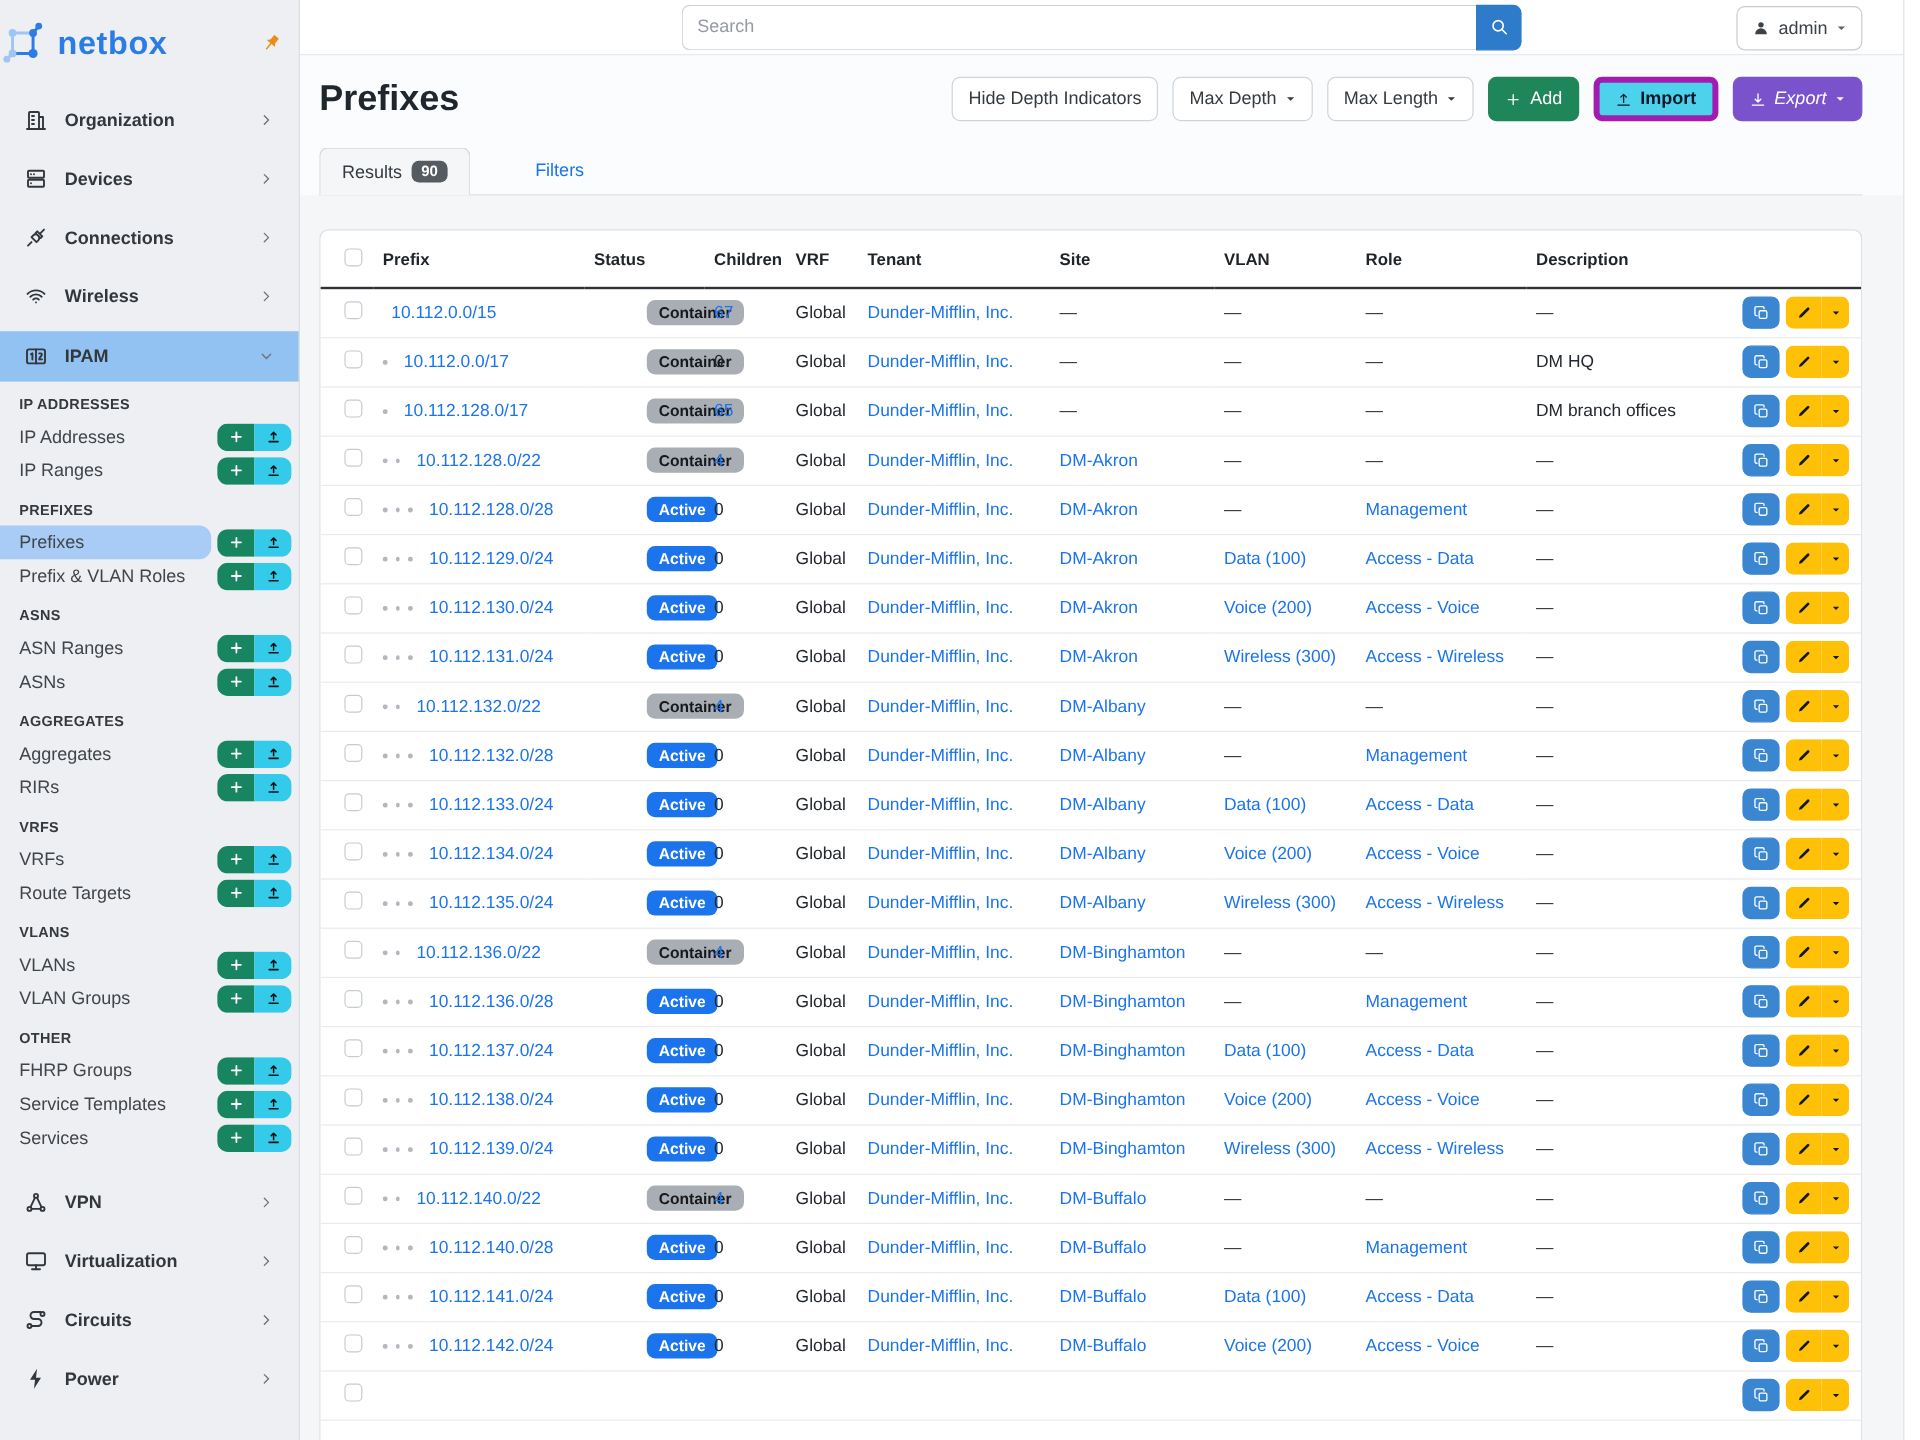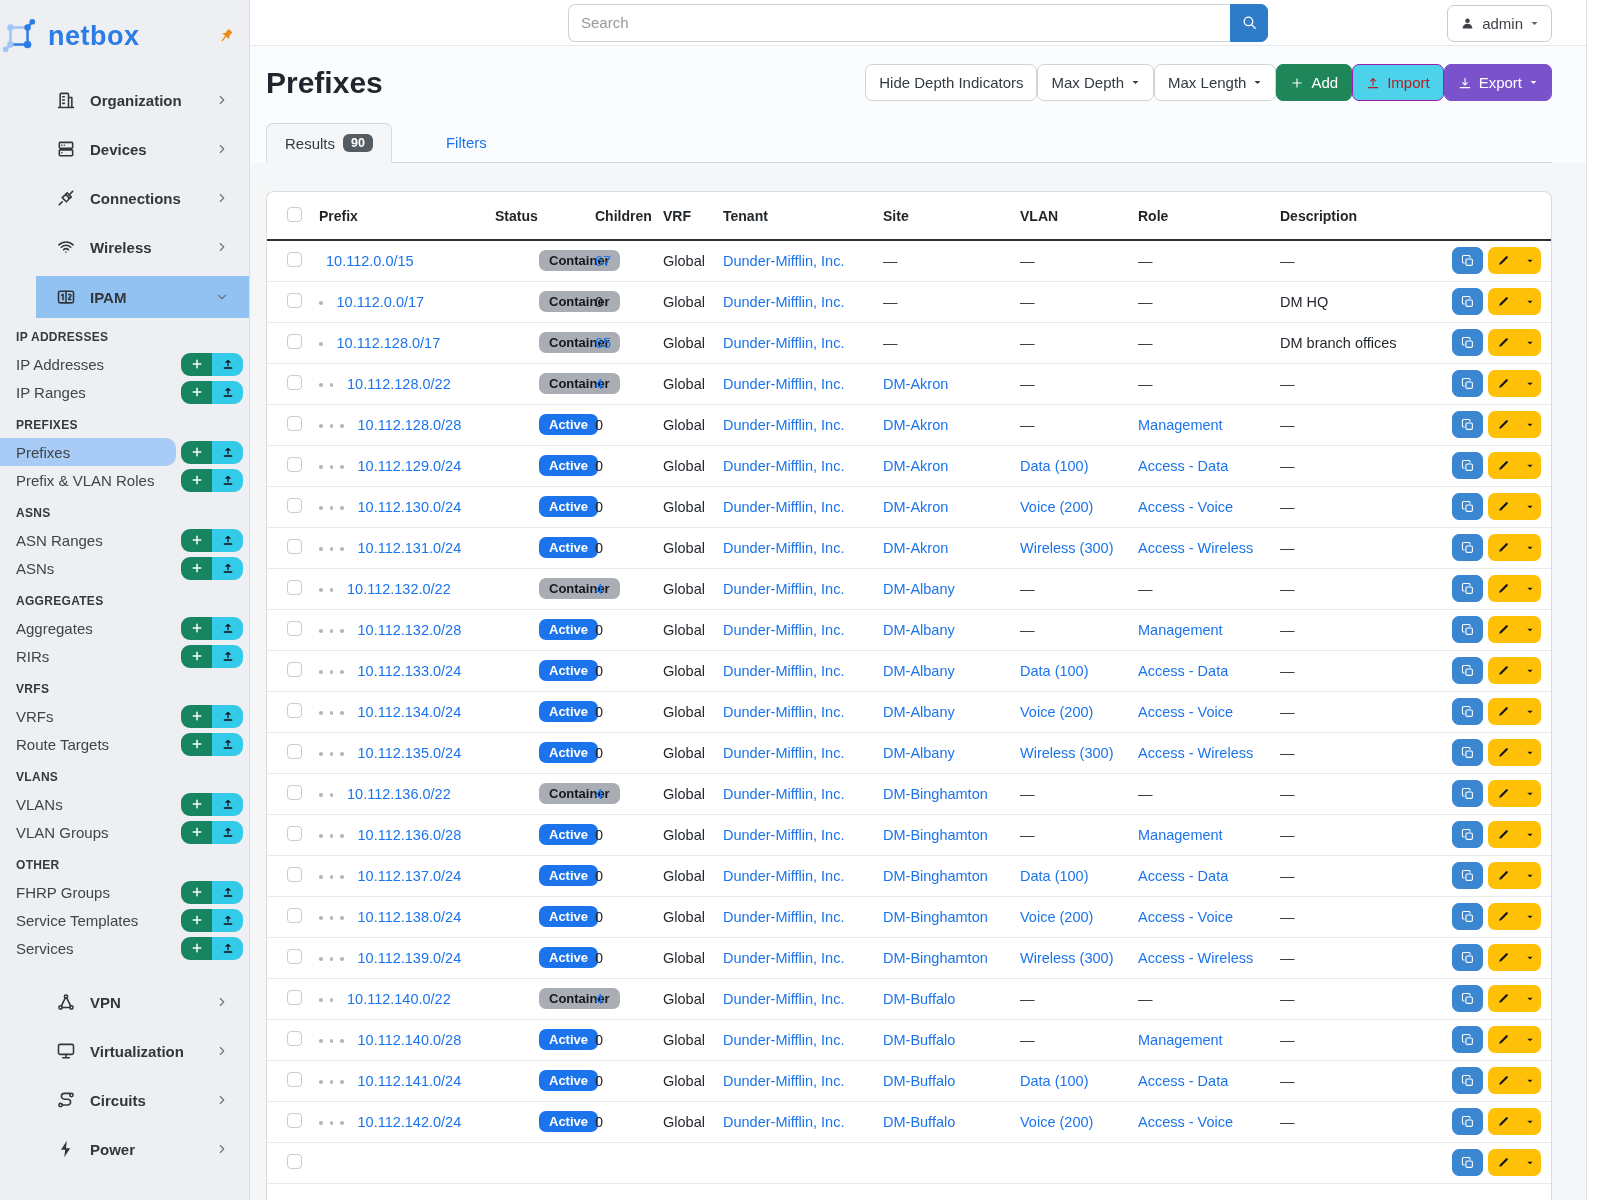--- a/index.html
+++ b/index.html
@@ -12,21 +12,21 @@
   svg { display:block; }
   .ic { stroke:currentColor; fill:none; stroke-width:1.9; stroke-linecap:round; stroke-linejoin:round; }
   .ic-fill { fill:currentColor; stroke:none; }
 
   
   .sidebar { width:250px; min-width:250px; height:1200px; background:#edeff2; border-right:1px solid #dcdfe2; overflow:hidden; }
   .brand { height:72px; display:flex; align-items:center; padding:0 14px 0 0; }
   .brand-word { font-size:27px; font-weight:700; color:#2b7ce5; letter-spacing:.5px; margin-left:10px; }
   .brand-pin { margin-left:auto; color:#ee8b17; }
   .nav { padding-top:8px; }
-  .side-item { height:40px; margin-bottom:9px; display:flex; align-items:center; padding:0 20px; cursor:pointer;margin-left:36px; }
+  .side-item { height:40px; margin-bottom:9px; display:flex; align-items:center; padding:0 20px; cursor:pointer; }
   .side-item .lbl { margin-left:14px; font-size:15px; font-weight:700; color:#32373c; }
   .side-item .chev { margin-left:auto; color:#6c7277; }
   .side-item .picon { color:#32373c; }
   .side-item.active { background:#92c2f2; height:42px; margin-bottom:4px; }
   .groups { padding-bottom:6px; }
   .grp-head { margin:12px 0 6px 16px; font-size:12px; font-weight:700; letter-spacing:.3px; color:#35393d; }
   .sub-link { position:relative; height:28px; display:flex; align-items:center; padding:0 6px 0 16px; cursor:pointer; }
   .sub-pill { position:absolute; left:0; top:0; bottom:0; width:176px; background:#a8ccf6; border-radius:0 10px 10px 0; }
   .sub-lbl { position:relative; font-size:15px; color:#40454a; }
   .mini-group { position:relative; margin-left:auto; display:flex; width:62px; height:23px; border-radius:9px; overflow:hidden; }
@@ -40,26 +40,26 @@
   .search-group { display:flex; width:700px; height:38px;justify-content:flex-end; }
   .search-input { flex:1; border:1px solid #ced3d8; border-right:none; border-radius:7px 0 0 7px; padding:0 12px; font-size:15px; font-family:inherit; color:#24292f; background:#fff; outline:none; }
   .search-input::placeholder { color:#959ba1; }
   .search-btn { width:38px; background:#2e7bc9; border:1px solid #2e7bc9; border-radius:0 7px 7px 0; color:#fff; display:flex; align-items:center; justify-content:center; cursor:pointer; }
   .user-menu { position:absolute; right:34px; top:5px; height:37px; background:#fff; border:1px solid #c7ccd1; border-radius:7px; display:flex; align-items:center; gap:7px; padding:0 12px; font-size:15px; font-weight:500; color:#3c4248; cursor:pointer; font-family:inherit; }
   .user-menu .caret { color:#5b6167; }
 
   .content-top { background:#fbfcfd; padding:18px 34px 0 16px; }
   .head-row { display:flex; align-items:center; }
   .page-title { font-size:30px; font-weight:700; color:#1f262d; }
-  .toolbar { margin-left:auto; display:flex; gap:0; align-items:center; }
+  .toolbar { margin-left:auto; display:flex; gap:12px; align-items:center; }
   .btn { height:37px; display:inline-flex; align-items:center; gap:7px; padding:0 13px; border-radius:7px; font-size:15px; font-family:inherit; cursor:pointer; white-space:nowrap; }
   .btn-outline { background:#fff; border:1px solid #cfd4d9; color:#343a40; }
   .btn-green { background:#1e8659; border:1px solid #1e8659; color:#fff; }
-  .btn-cyan { background:#4dd2ec; border:1px solid #a21caf; color:#b91c1c; }
-  .btn-purple { background:#7a52cc; border:1px solid #7a52cc; color:#fff; }
+  .btn-cyan { background:#4dd2ec; border:5px solid #a21caf; color:#0f172a;font-weight:bold; }
+  .btn-purple { background:#7a52cc; border:1px solid #7a52cc; color:#fff;font-style:italic; }
   .caret-sm { display:inline-block; }
 
   .tabs { margin-top:22px; display:flex; border-bottom:1px solid #d6dadd;gap:36px; }
   .tab { padding:10px 18px; font-size:15px; display:flex; align-items:center; gap:8px; cursor:pointer; }
   .tab.active { background:#f5f6f7; border:1px solid #d6dadd; border-bottom:1px solid #f5f6f7; border-radius:7px 7px 0 0; margin-bottom:-1px; color:#343a40; }
   .tab.link { color:#1b74ec; }
   .tab-badge { background:#545b61; color:#fff; font-size:12.5px; font-weight:700; border-radius:6px; padding:2px 8px; }
 
   .content-bottom { background:#f5f6f7; flex:1; padding:14px 34px 0 16px; display:flex; flex-direction:column; overflow:hidden; }
   .table-controls { display:flex; align-items:center; }

